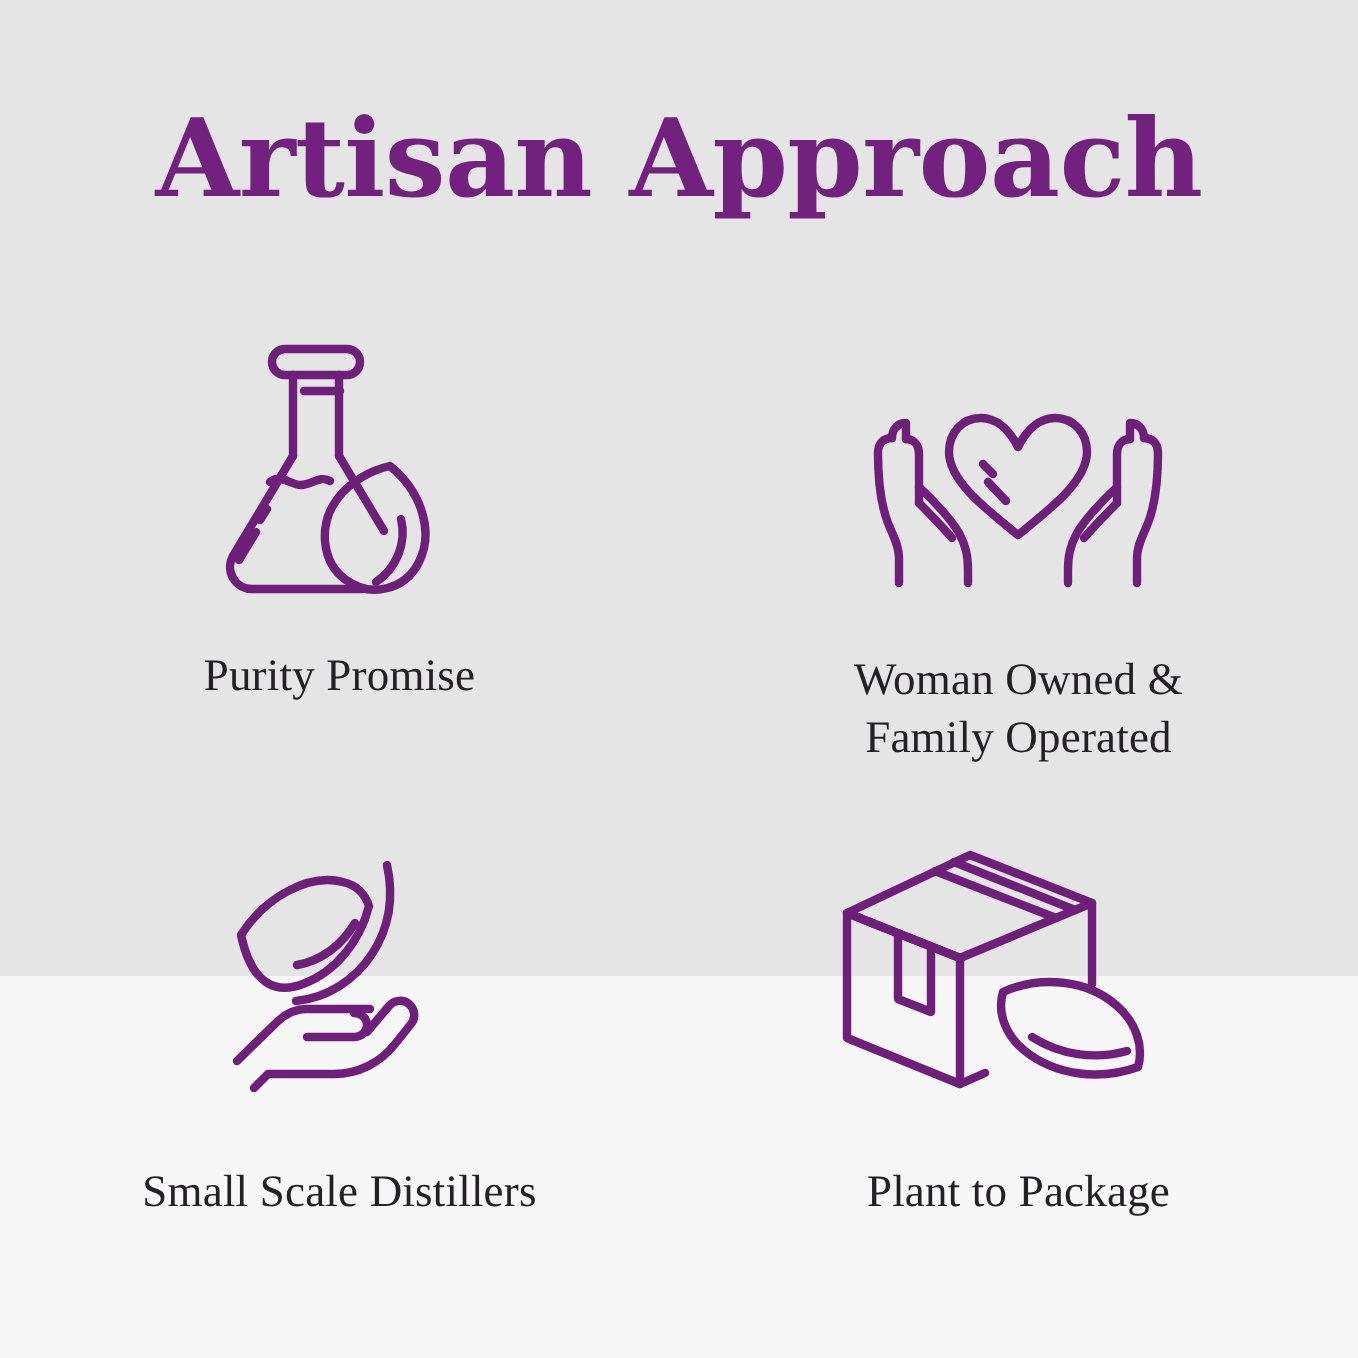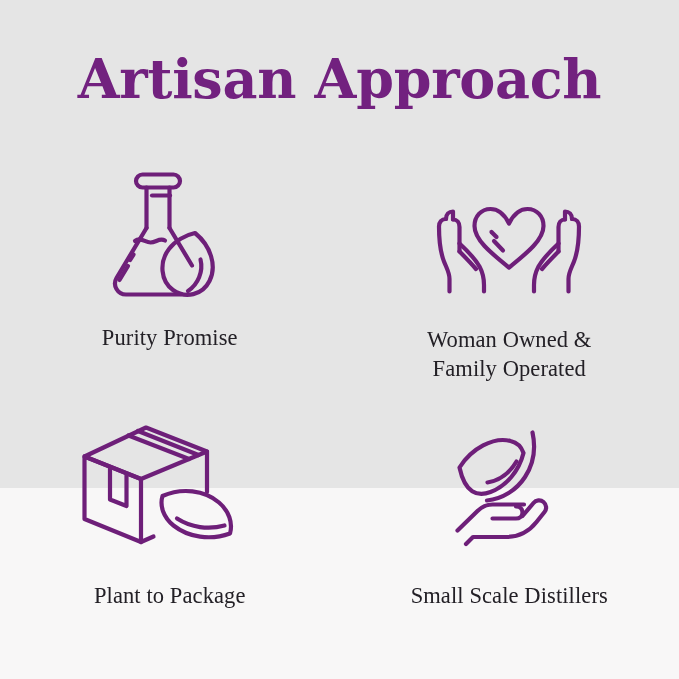--- a/index.html
+++ b/index.html
@@ -165,20 +165,42 @@
             <path d="M137 40 c0 -4.5 -3 -7.5 -7 -7.5 c0 0 0 4 0 8"></path>
             <path d="M123.5 64.5 c-6.5 6 -16 16 -20 23 c-3.5 6.5 -4.5 11.5 -4.5 18.5 v6.5"></path>
             <path d="M123.5 72.5 c0 0 -10 10 -16.5 17.5"></path>
           </g>
         </svg>
       </div>
       <p class="feature-label">Woman Owned &amp;
 Family Operated</p>
     </div>
 
+    <div class="feature-cell cell-3">
+      <div class="icon-wrap">
+        <svg width="110" height="118" viewBox="0 0 110 118" aria-hidden="true">
+          <g class="stroke-icon">
+
+            <path d="M5.5 40.5 c12 -19 34 -31 51 -26.5 c6.5 1.5 11 6 13 12 c-4.5 18 -17 33 -33 39 c-13 5 -25.5 1 -31 -24.5 Z"></path>
+
+            <path d="M78.5 5.5 c3.5 16 1 31.5 -7.5 44.5 c-8.5 13 -22.5 22 -38 23.5"></path>
+
+            <path d="M33.5 55.5 c12 -2 22.5 -10 29 -21"></path>
+
+            <path d="M3.5 103.5 l20 -19.5 c4 -4 9.5 -6.5 15 -6.5 h31.5"></path>
+
+            <path d="M12 117 l7 -7 h33 c12 0 23 -5.5 30.5 -15 l8 -10 c2.5 -3 2 -7.5 -1 -10 c-3 -2.5 -7.5 -2 -10 1 l-11 13"></path>
+
+            <path d="M38.5 91.5 h23.5 c3.5 0 6.5 -2.5 6.5 -6 c0 -3.5 -3 -6 -6.5 -6"></path>
+          </g>
+        </svg>
+      </div>
+      <p class="feature-label">Small Scale Distillers</p>
+    </div>
+
     <div class="feature-cell cell-4">
       <div class="icon-wrap">
         <svg width="180" height="122" viewBox="0 0 180 122" aria-hidden="true">
           <g class="stroke-icon">
 
             <path d="M4.5 33.5 V96 L61 119 V56 Z"></path>
 
             <path d="M4.5 33.5 L66 4.5 L127 28.5 L61 56 Z"></path>
 
             <path d="M127 28.5 V69"></path>
@@ -192,36 +214,14 @@
 
             <path d="M82.5 73 c19 -8.5 42 -6 56.5 6.5 c10 8.5 14 20.5 11 31 c-19.5 7 -41.5 4 -56.5 -8 c-10 -8 -14 -19.5 -11 -29.5 Z"></path>
 
             <path d="M97 95.5 c14 9 31.5 11.5 47.5 7"></path>
           </g>
         </svg>
       </div>
       <p class="feature-label">Plant to Package</p>
     </div>
 
-    <div class="feature-cell cell-3">
-      <div class="icon-wrap">
-        <svg width="110" height="118" viewBox="0 0 110 118" aria-hidden="true">
-          <g class="stroke-icon">
-
-            <path d="M5.5 40.5 c12 -19 34 -31 51 -26.5 c6.5 1.5 11 6 13 12 c-4.5 18 -17 33 -33 39 c-13 5 -25.5 1 -31 -24.5 Z"></path>
-
-            <path d="M78.5 5.5 c3.5 16 1 31.5 -7.5 44.5 c-8.5 13 -22.5 22 -38 23.5"></path>
-
-            <path d="M33.5 55.5 c12 -2 22.5 -10 29 -21"></path>
-
-            <path d="M3.5 103.5 l20 -19.5 c4 -4 9.5 -6.5 15 -6.5 h31.5"></path>
-
-            <path d="M12 117 l7 -7 h33 c12 0 23 -5.5 30.5 -15 l8 -10 c2.5 -3 2 -7.5 -1 -10 c-3 -2.5 -7.5 -2 -10 1 l-11 13"></path>
-
-            <path d="M38.5 91.5 h23.5 c3.5 0 6.5 -2.5 6.5 -6 c0 -3.5 -3 -6 -6.5 -6"></path>
-          </g>
-        </svg>
-      </div>
-      <p class="feature-label">Small Scale Distillers</p>
-    </div>
-
   </div>
 </div>
 
 </body></html>

